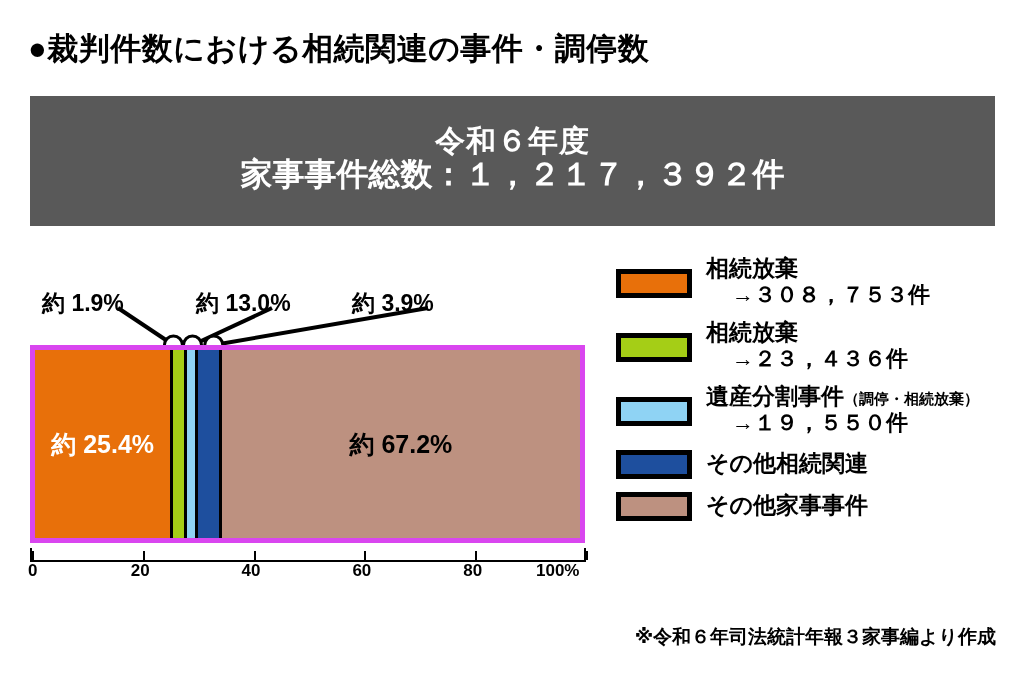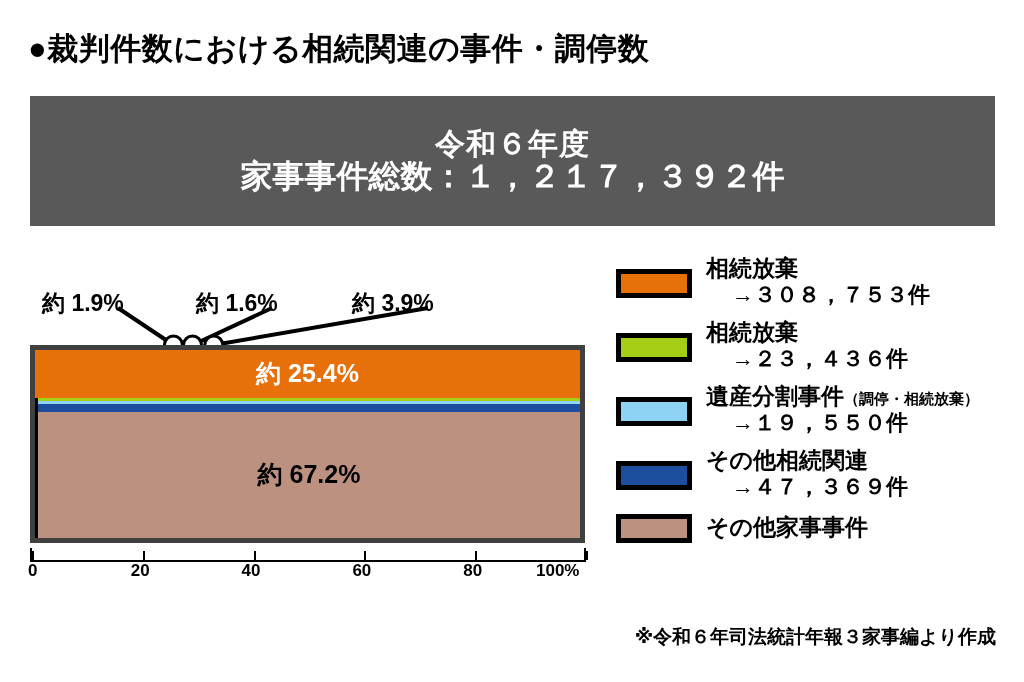--- a/index.html
+++ b/index.html
@@ -34,20 +34,21 @@
     left: 30px;
     top: 96px;
     width: 965px;
     height: 130px;
     background: #595959;
     color: #ffffff;
     display: flex;
     flex-direction: column;
     align-items: center;
     justify-content: center;
+    font-family: Liberation Mono, monospace;
   }
   #banner-era {
     font-size: 30px;
     font-weight: bold;
     letter-spacing: 1px;
     line-height: 1.05;
   }
   #banner-total {
     font-size: 32px;
     font-weight: bold;
@@ -85,25 +86,24 @@
     pointer-events: none;
   }
 
   
   #stacked-bar {
     position: absolute;
     left: 30px;
     top: 345px;
     width: 555px;
     height: 198px;
-    border: 5px solid #404040;
+    border: 5px solid #d946ef;
     box-sizing: border-box;
     display: flex;
     background: #000000;
-    flex-direction: column;
   }
   .bar-segment {
     height: 100%;
     box-sizing: border-box;
     position: relative;
     display: flex;
     align-items: center;
     justify-content: center;
   }
   .bar-segment + .bar-segment { border-left: 3px solid #000000; }
@@ -206,21 +206,21 @@
 <div id="page-title">●裁判件数における相続関連の事件・調停数</div>
 
 <div id="summary-banner">
   <div id="banner-era">令和６年度</div>
   <div id="banner-total">家事事件総数：１，２１７，３９２件</div>
 </div>
 
 <div id="chart-area"></div>
 
 <div class="callout-label" id="callout-label-0">約 1.9%</div>
-<div class="callout-label" id="callout-label-1">約 1.6%</div>
+<div class="callout-label" id="callout-label-1">約 13.0%</div>
 <div class="callout-label" id="callout-label-2">約 3.9%</div>
 
 <svg id="callout-lines" viewBox="0 0 620 130">
   <g id="callout-leaders" stroke="#000" stroke-width="4" fill="none">
       <path d="M 118 68 L 173.43 105"></path>
       <path d="M 272 68 L 192.505 105"></path>
       <path d="M 428 68 L 213.76 105"></path>
     </g>
   <g id="callout-markers">
       <circle cx="173.43" cy="105" r="9" fill="#ffffff" stroke="#000000" stroke-width="3"></circle>
@@ -277,21 +277,20 @@
       <div class="legend-swatch" style="background: rgb(143, 211, 244);"></div>
       <div class="legend-text">
         <div class="legend-label">遺産分割事件<span class="legend-sub">（調停・相続放棄）</span></div>
         <div class="legend-count">→１９，５５０件</div>
       </div>
     </div>
     <div class="legend-item">
       <div class="legend-swatch" style="background: rgb(30, 79, 158);"></div>
       <div class="legend-text">
         <div class="legend-label">その他相続関連</div>
-        <div class="legend-count">→４７，３６９件</div>
       </div>
     </div>
     <div class="legend-item">
       <div class="legend-swatch" style="background: rgb(189, 145, 128);"></div>
       <div class="legend-text">
         <div class="legend-label">その他家事事件</div>
       </div>
     </div>
   </div>
 

